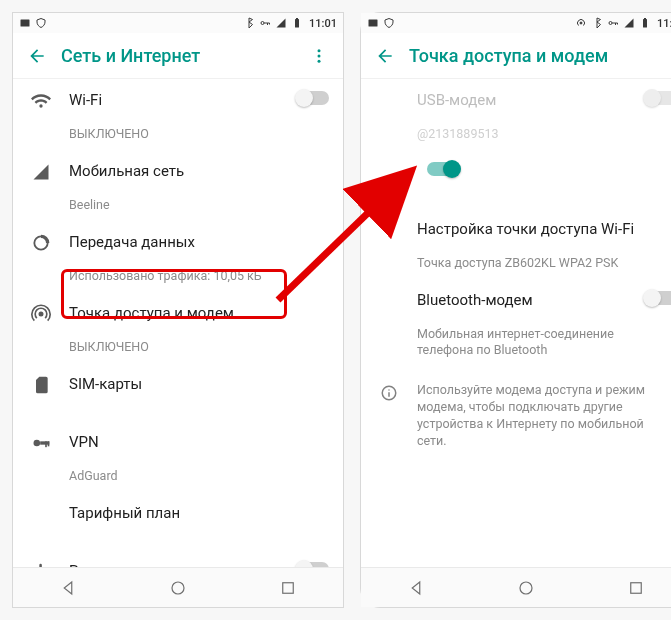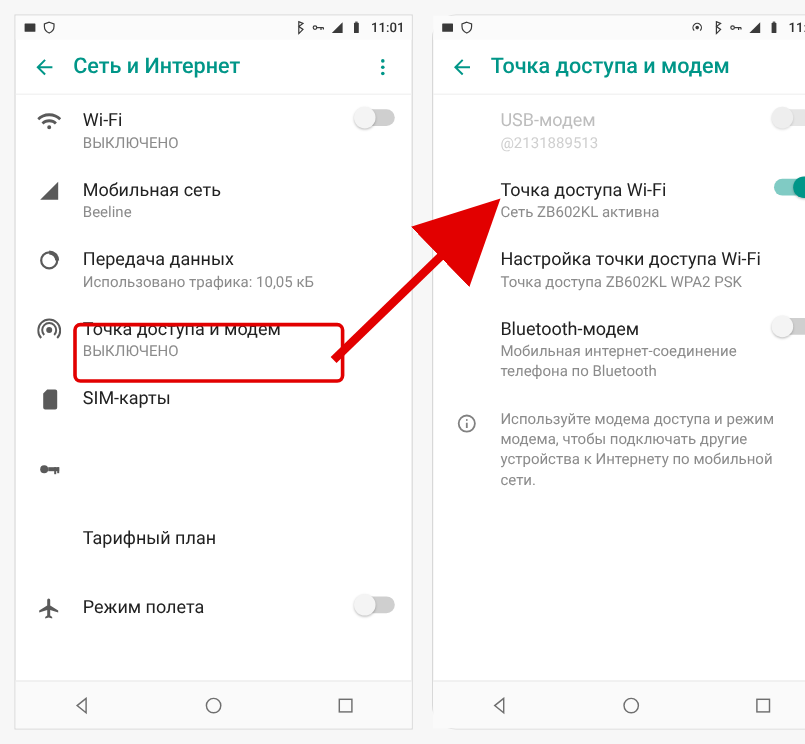--- a/index.html
+++ b/index.html
@@ -77,21 +77,21 @@
   .row .texts { flex:1; min-width:0; }
   .row .title-t {
     font-size: 15px;
     color:#212121;
     line-height:1.25;
   }
   .row .sub-t {
     font-size: 12.5px;
     color:#8b8b8b;
     line-height:1.3;
-    margin-top:2px;
+    margin-top:16px;
   }
   .row.disabled .title-t { color:#bdbdbd; }
   .row.disabled .sub-t { color:#cfcfcf; }
 
   .sw {
     width:32px; height:14px; background:#cfcfcf; border-radius:7px;
     position:relative; flex:0 0 32px; margin-left:10px;
   }
   .sw::after {
     content:""; position:absolute; width:18px; height:18px; background:#f4f4f4;
@@ -250,20 +250,24 @@
 
     <div class="row">
       <div class="slot">
           <svg viewBox="0 0 24 24">
             <circle cx="7" cy="12" r="4"></circle>
             <rect x="11" y="10" width="11" height="4"></rect>
             <rect x="17" y="10" width="2" height="7"></rect>
             <rect x="20" y="10" width="2" height="6"></rect>
           </svg>
         </div>
+      <div class="texts">
+        <div class="title-t">VPN</div>
+        <div class="sub-t">AdGuard</div>
+      </div>
     </div>
 
     <div class="row">
       <div class="slot"></div>
       <div class="texts">
         <div class="title-t">Тарифный план</div>
       </div>
     </div>
 
     <div class="row">
@@ -344,24 +348,20 @@
       <div class="slot"></div>
       <div class="texts">
         <div class="title-t">USB-модем</div>
         <div class="sub-t">@2131889513</div>
       </div>
       <div class="sw disabled"></div>
     </div>
 
     <div class="row">
       <div class="slot"></div>
-      <div class="texts">
-        <div class="title-t">Точка доступа Wi-Fi</div>
-        <div class="sub-t">Сеть ZB602KL активна</div>
-      </div>
       <div class="sw on"></div>
     </div>
 
     <div class="row">
       <div class="slot"></div>
       <div class="texts">
         <div class="title-t">Настройка точки доступа Wi-Fi</div>
         <div class="sub-t">Точка доступа ZB602KL WPA2 PSK</div>
       </div>
     </div>

